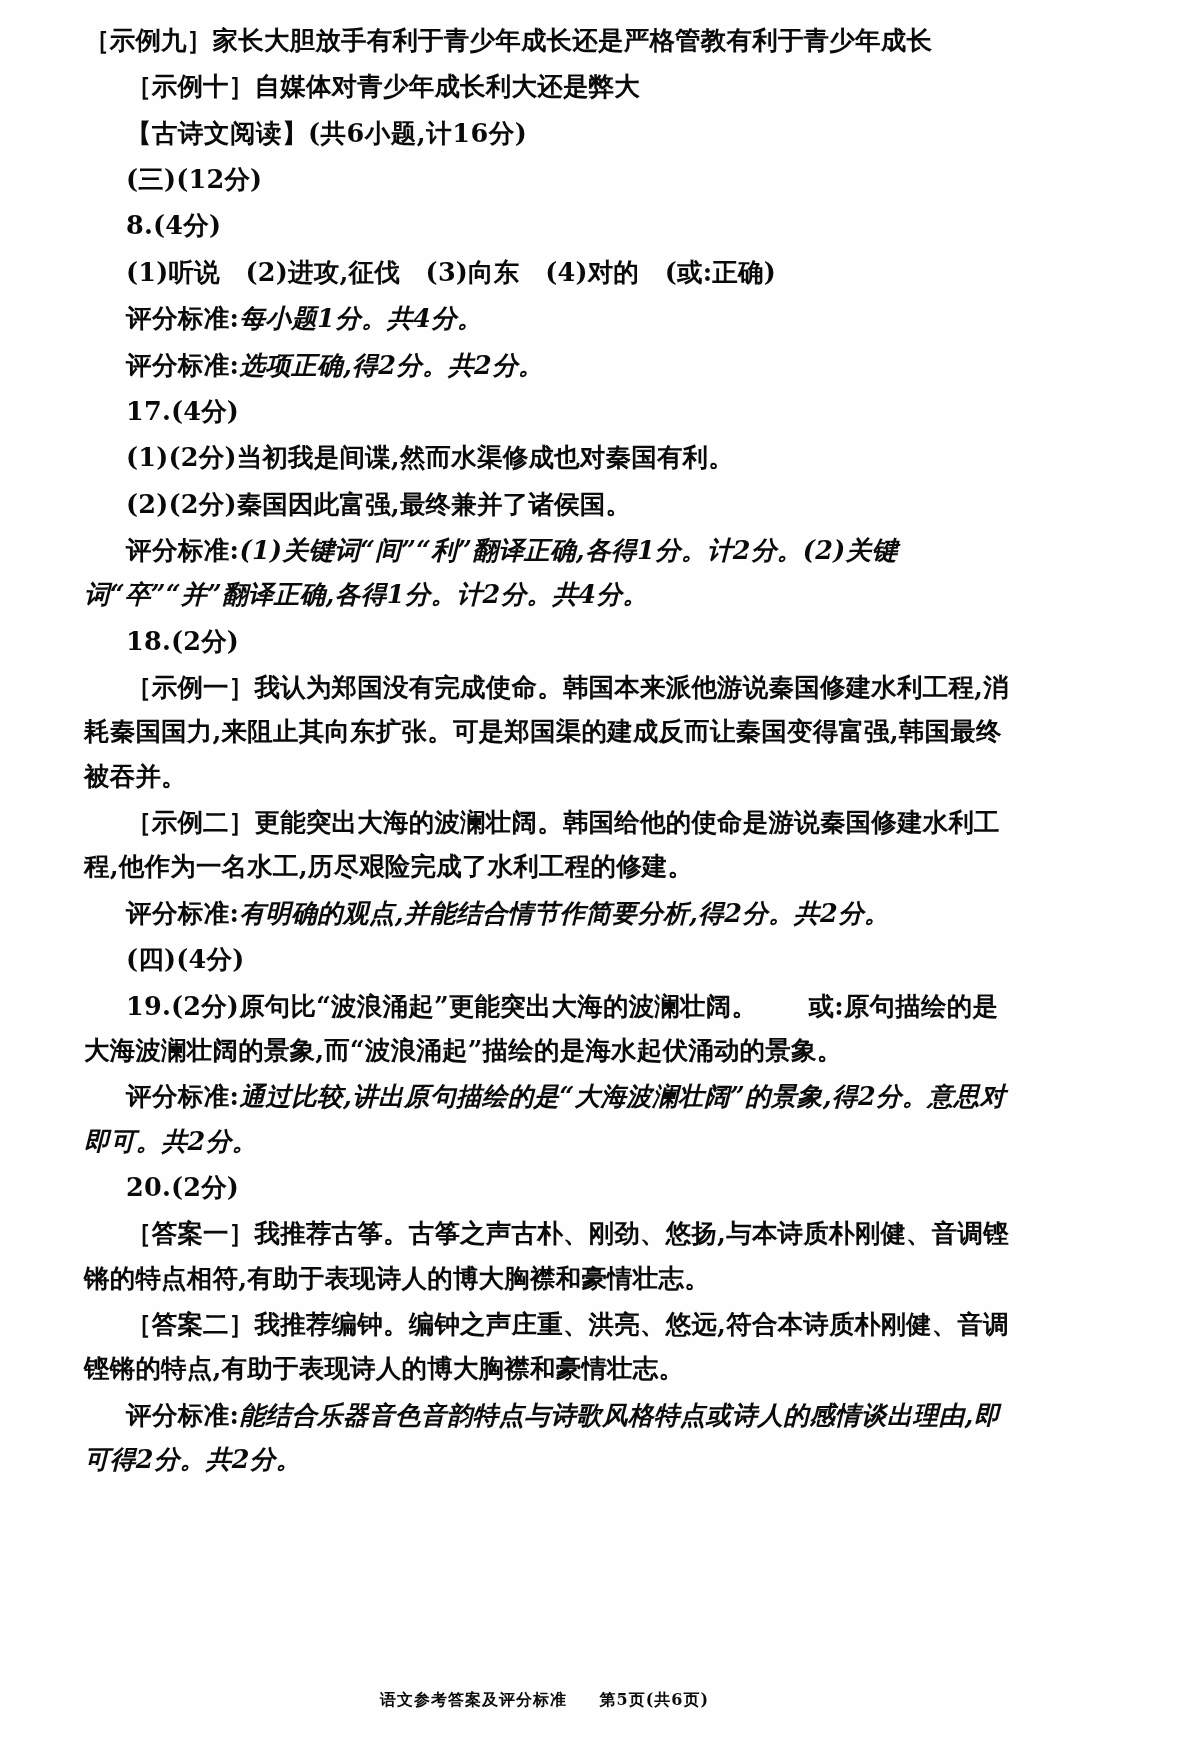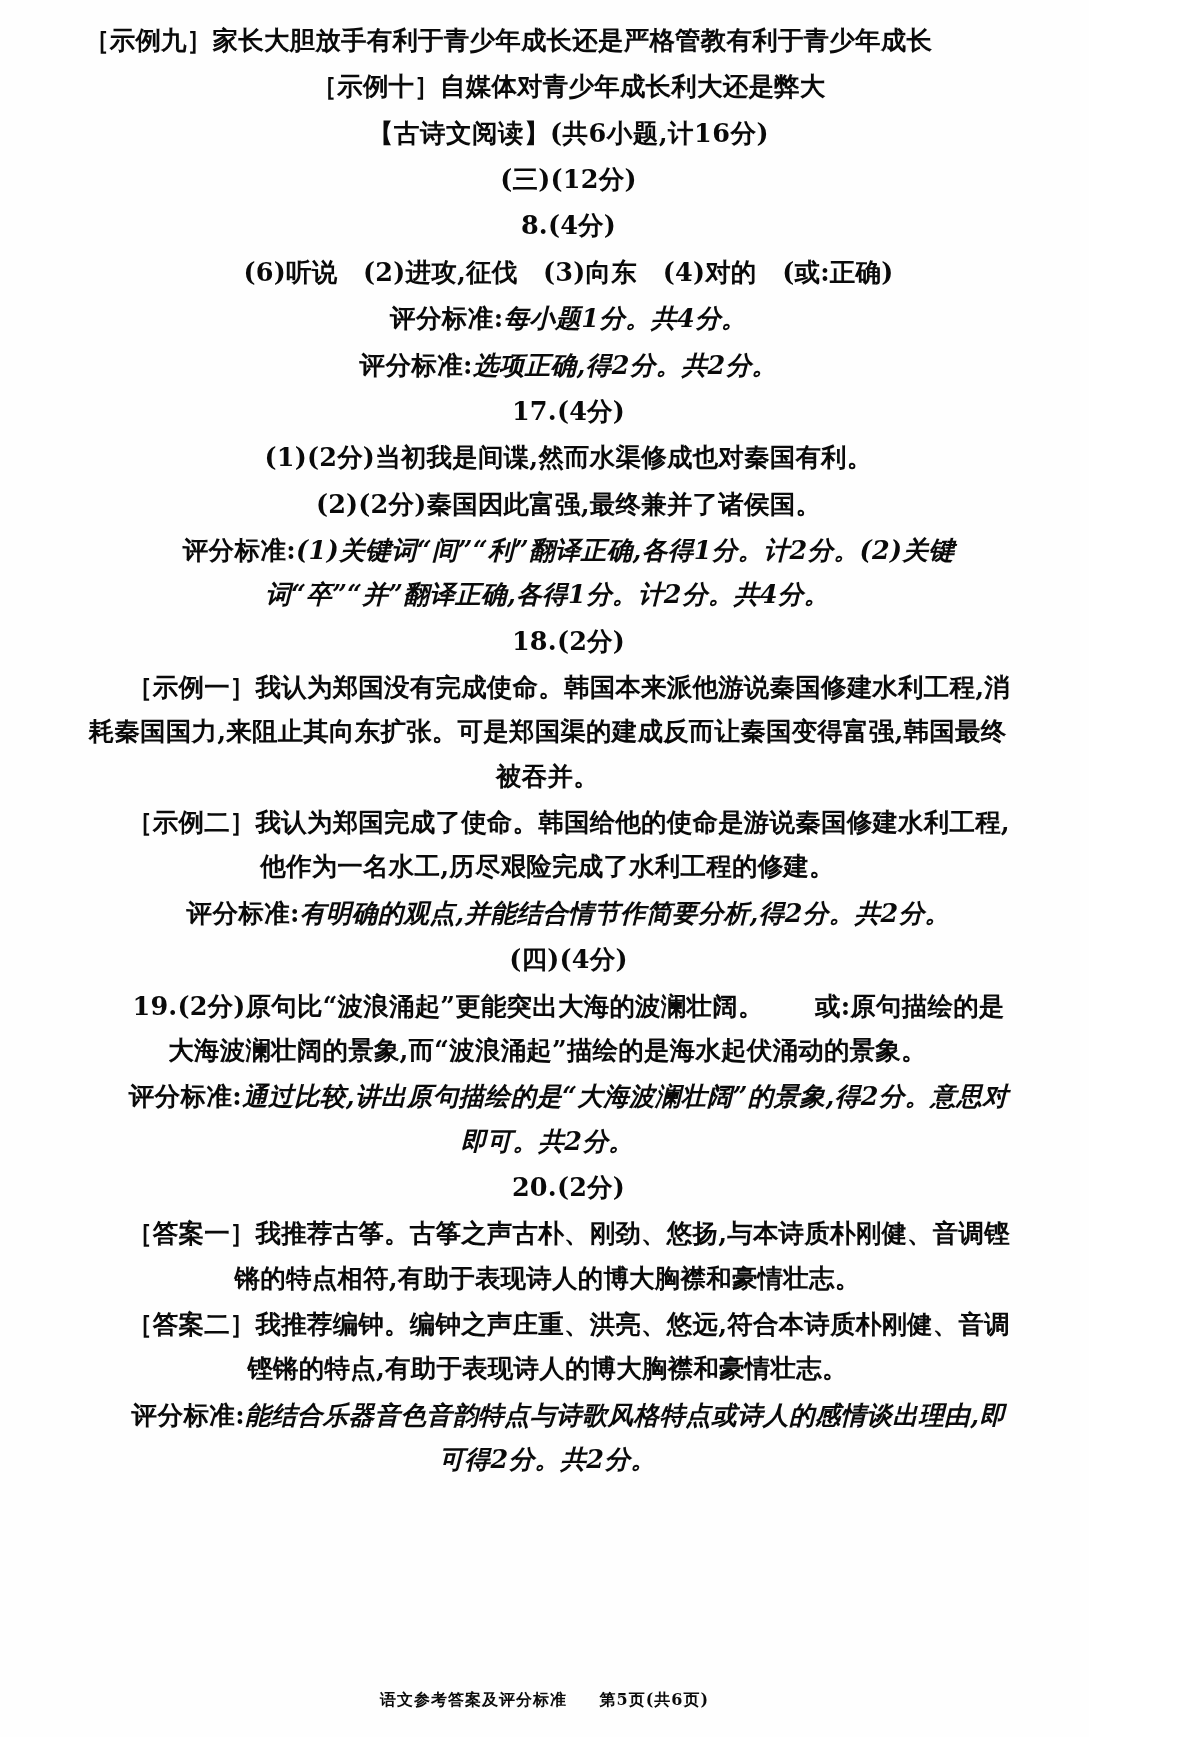--- a/index.html
+++ b/index.html
@@ -40,21 +40,20 @@
     font-style: italic;
     font-weight: 600;
     letter-spacing: 0.4px;
   }
   .crit .lead {
     font-style: normal;
     font-weight: 800;
   }
   .indent {
     text-indent: 42px;
-    text-align: center;
   }
   .heading {
     font-weight: 800;
     letter-spacing: 0.5px;
   }
   .footer {
     position: absolute;
     left: 0;
     right: 0;
     bottom: 26px;
@@ -72,30 +71,30 @@
 </head>
 <body>
 
 <div class="page">
   <div class="doc" id="doc-body">
       <p class="line"><span>［示例九］家长大胆放手有利于青少年成长还是严格管教有利于青少年成长</span></p>
       <p class="line indent"><span>［示例十］自媒体对青少年成长利大还是弊大</span></p>
       <p class="line heading indent"><span>【古诗文阅读】(共6小题,计16分)</span></p>
       <p class="line indent"><span>(三)(12分)</span></p>
       <p class="line indent"><span>8.(4分)</span></p>
-      <p class="line indent"><span>(6)听说　(2)进攻,征伐　(3)向东　(4)对的　(或:正确)</span></p>
+      <p class="line indent"><span>(1)听说　(2)进攻,征伐　(3)向东　(4)对的　(或:正确)</span></p>
       <p class="crit indent"><span class="lead">评分标准:</span><span>每小题1分。共4分。</span></p>
       <p class="crit indent"><span class="lead">评分标准:</span><span>选项正确,得2分。共2分。</span></p>
       <p class="line indent"><span>17.(4分)</span></p>
       <p class="line indent"><span>(1)(2分)当初我是间谍,然而水渠修成也对秦国有利。</span></p>
       <p class="line indent"><span>(2)(2分)秦国因此富强,最终兼并了诸侯国。</span></p>
       <p class="crit indent"><span class="lead">评分标准:</span><span>(1)关键词“间”“利”翻译正确,各得1分。计2分。(2)关键词“卒”“并”翻译正确,各得1分。计2分。共4分。</span></p>
       <p class="line indent"><span>18.(2分)</span></p>
       <p class="line indent"><span>［示例一］我认为郑国没有完成使命。韩国本来派他游说秦国修建水利工程,消耗秦国国力,来阻止其向东扩张。可是郑国渠的建成反而让秦国变得富强,韩国最终被吞并。</span></p>
-      <p class="line indent"><span>［示例二］我认为郑国完成了使命。韩国给他的使命是游说秦国修建水利工程,他作为一名水工,历尽艰险完成了水利工程的修建。</span></p>
+      <p class="line indent"><span>［示例二］更能突出大海的波澜壮阔。韩国给他的使命是游说秦国修建水利工程,他作为一名水工,历尽艰险完成了水利工程的修建。</span></p>
       <p class="crit indent"><span class="lead">评分标准:</span><span>有明确的观点,并能结合情节作简要分析,得2分。共2分。</span></p>
       <p class="line indent"><span>(四)(4分)</span></p>
       <p class="line indent"><span>19.(2分)原句比“波浪涌起”更能突出大海的波澜壮阔。　　或:原句描绘的是大海波澜壮阔的景象,而“波浪涌起”描绘的是海水起伏涌动的景象。</span></p>
       <p class="crit indent"><span class="lead">评分标准:</span><span>通过比较,讲出原句描绘的是“大海波澜壮阔”的景象,得2分。意思对即可。共2分。</span></p>
       <p class="line indent"><span>20.(2分)</span></p>
       <p class="line indent"><span>［答案一］我推荐古筝。古筝之声古朴、刚劲、悠扬,与本诗质朴刚健、音调铿锵的特点相符,有助于表现诗人的博大胸襟和豪情壮志。</span></p>
       <p class="line indent"><span>［答案二］我推荐编钟。编钟之声庄重、洪亮、悠远,符合本诗质朴刚健、音调铿锵的特点,有助于表现诗人的博大胸襟和豪情壮志。</span></p>
       <p class="crit indent"><span class="lead">评分标准:</span><span>能结合乐器音色音韵特点与诗歌风格特点或诗人的感情谈出理由,即可得2分。共2分。</span></p>
     </div>
 

